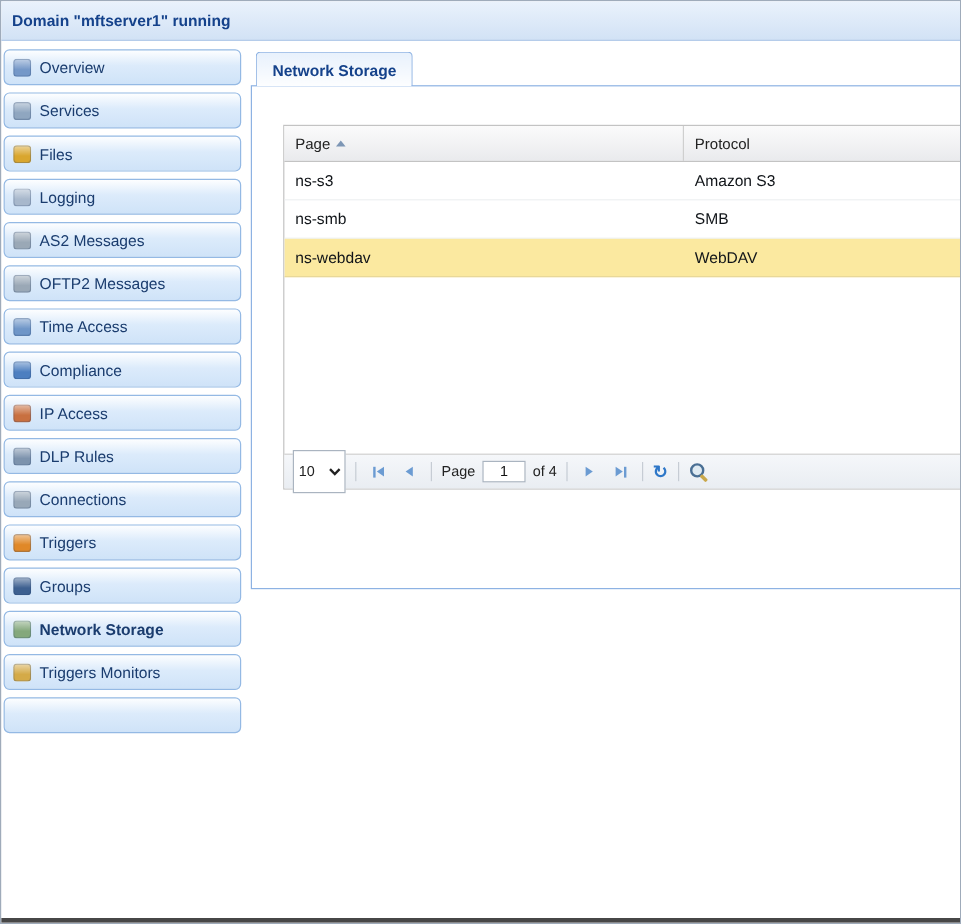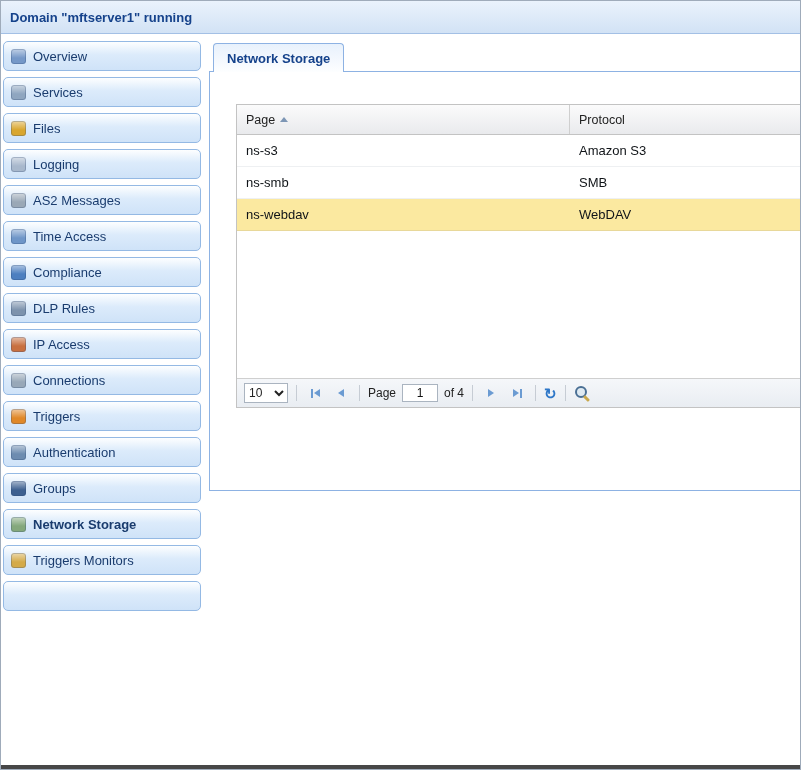--- a/index.html
+++ b/index.html
@@ -62,21 +62,21 @@
   .grid-rows{flex:1;overflow:hidden}
   .grid-row{height:32px;display:flex;border-bottom:1px solid #eef0f2;font-size:13px;color:#101418;cursor:pointer}
   .grid-row .cell{display:flex;align-items:center;padding:0 9px;overflow:hidden;white-space:nowrap}
   .cell.name{width:333px}
   .cell.proto{flex:1}
   .grid-row.selected{background:var(--selection-row,#fbe9a0);border-bottom-color:#e8d89a}
 
   .toolbar{flex:none;height:29px;border-top:1px solid #cfcfcf;
     background:linear-gradient(#f5f7fa,#e9edf2);display:flex;align-items:center;
     padding:0 7px;gap:6px;font-size:12px;color:#333}
-  .page-size{height:20px;width:44px;font-size:12px;font-family:inherit;border:1px solid #aab4c0;background:#fff;color:#222}
+  .page-size{height:36px;width:44px;font-size:12px;font-family:inherit;border:1px solid #aab4c0;background:#fff;color:#222}
   .sep{width:1px;height:16px;background:#c6ccd4;margin:0 2px;flex:none}
   .nav-btn{display:inline-flex;align-items:center;justify-content:center;gap:1px;
     width:20px;height:20px;color:#6b9bd2;cursor:pointer;flex:none}
   .tri{width:0;height:0;border-top:4px solid transparent;border-bottom:4px solid transparent}
   .tri.left{border-right:6px solid currentColor}
   .tri.right{border-left:6px solid currentColor}
   .vbar{width:2px;height:9px;background:currentColor}
   .plabel{color:#222}
   .page-input{width:36px;height:18px;border:1px solid #aab4c0;text-align:center;
     font-size:12px;font-family:inherit;color:#111;background:#fff}
@@ -113,46 +113,46 @@
   </div>
       <div class="side-item">
     <span class="icon icon-logging"></span>
     <span class="label">Logging</span>
   </div>
       <div class="side-item">
     <span class="icon icon-as2-messages"></span>
     <span class="label">AS2 Messages</span>
   </div>
       <div class="side-item">
+    <span class="icon icon-oftp2-messages"></span>
+    <span class="label">OFTP2 Messages</span>
+  </div>
+      <div class="side-item">
     <span class="icon icon-time-access"></span>
     <span class="label">Time Access</span>
   </div>
       <div class="side-item">
     <span class="icon icon-compliance"></span>
     <span class="label">Compliance</span>
   </div>
       <div class="side-item">
+    <span class="icon icon-ip-access"></span>
+    <span class="label">IP Access</span>
+  </div>
+      <div class="side-item">
     <span class="icon icon-dlp-rules"></span>
     <span class="label">DLP Rules</span>
   </div>
       <div class="side-item">
-    <span class="icon icon-ip-access"></span>
-    <span class="label">IP Access</span>
-  </div>
-      <div class="side-item">
     <span class="icon icon-connections"></span>
     <span class="label">Connections</span>
   </div>
       <div class="side-item">
     <span class="icon icon-triggers"></span>
     <span class="label">Triggers</span>
-  </div>
-      <div class="side-item">
-    <span class="icon icon-authentication"></span>
-    <span class="label">Authentication</span>
   </div>
       <div class="side-item">
     <span class="icon icon-groups"></span>
     <span class="label">Groups</span>
   </div>
       <div class="side-item selected">
     <span class="icon icon-network-storage"></span>
     <span class="label">Network Storage</span>
   </div>
       <div class="side-item">

